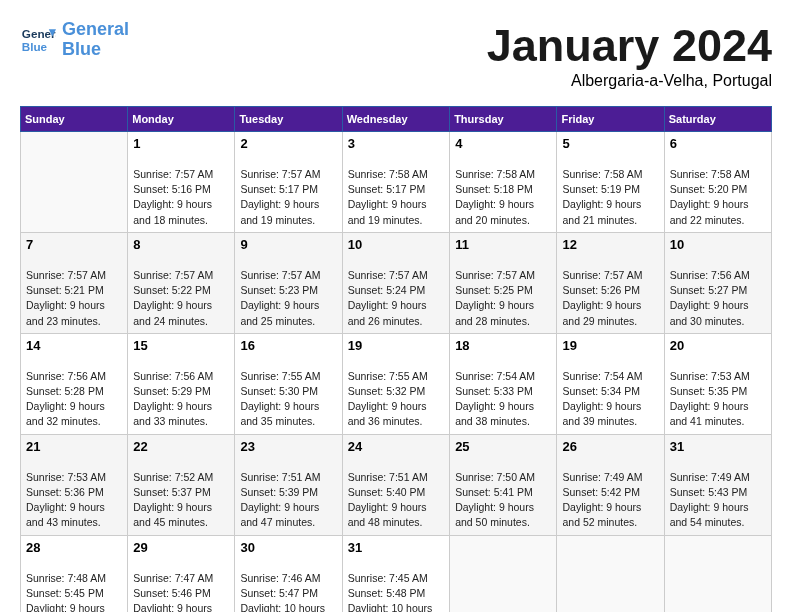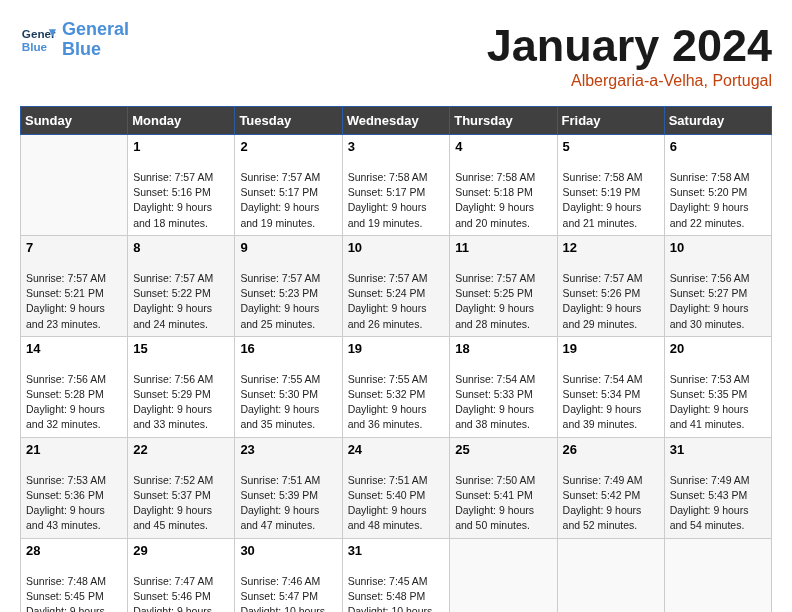--- a/index.html
+++ b/index.html
@@ -38,33 +38,33 @@
       text-align: right;
     }
     .title-block h1 {
       font-size: 45px;
       font-weight: bold;
       color: #1a1a1a;
     }
     .title-block h2 {
       font-size: 16px;
       font-weight: normal;
-      color: #c2410c;
+      color: #000000;
     }
     .calendar {
       width: 100%;
       border-collapse: collapse;
       font-size: 11px;
     }
     .calendar th {
-      background-color: #404040;
+      background-color: #4c1d95;
       color: #fff;
       padding: 6px 4px;
       text-align: left;
-      font-size: 13px;
+      font-size: 11px;
       font-weight: bold;
       border: 1px solid #2a5aa4;
     }
     .calendar td {
       border: 1px solid #ccc;
       vertical-align: top;
       padding: 4px 5px;
       width: 108px;
       min-height: 80px;
     }

